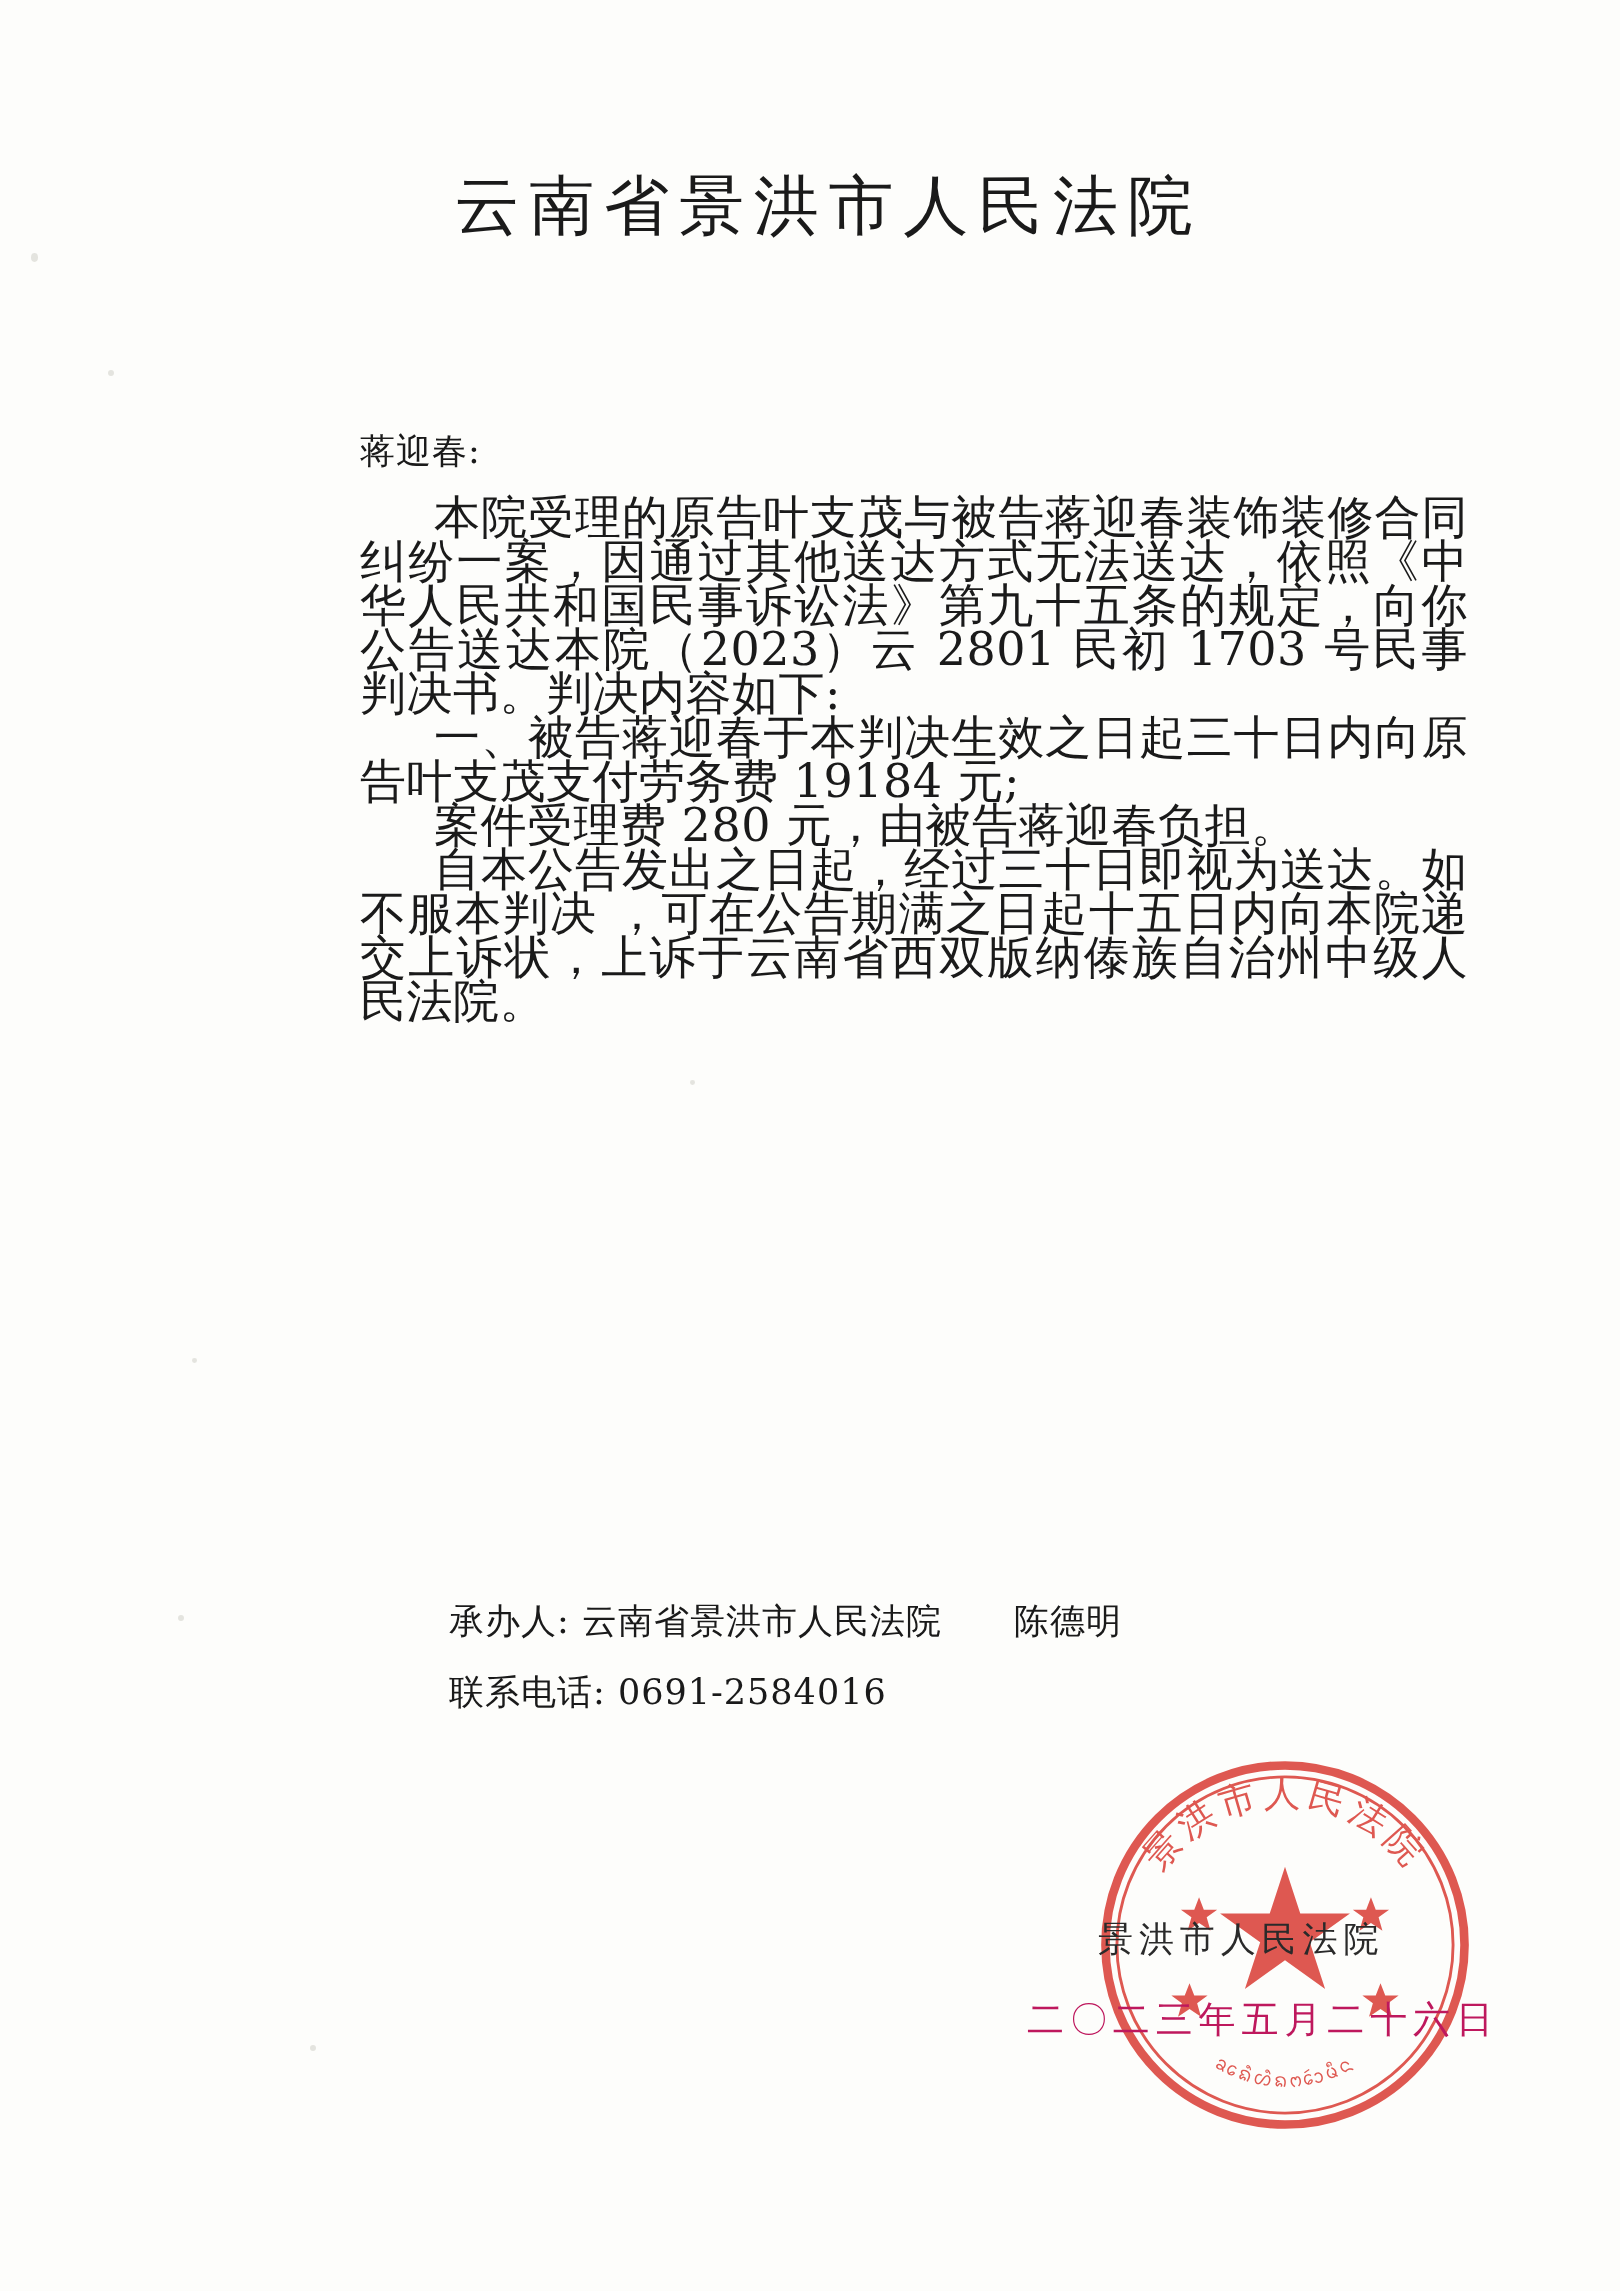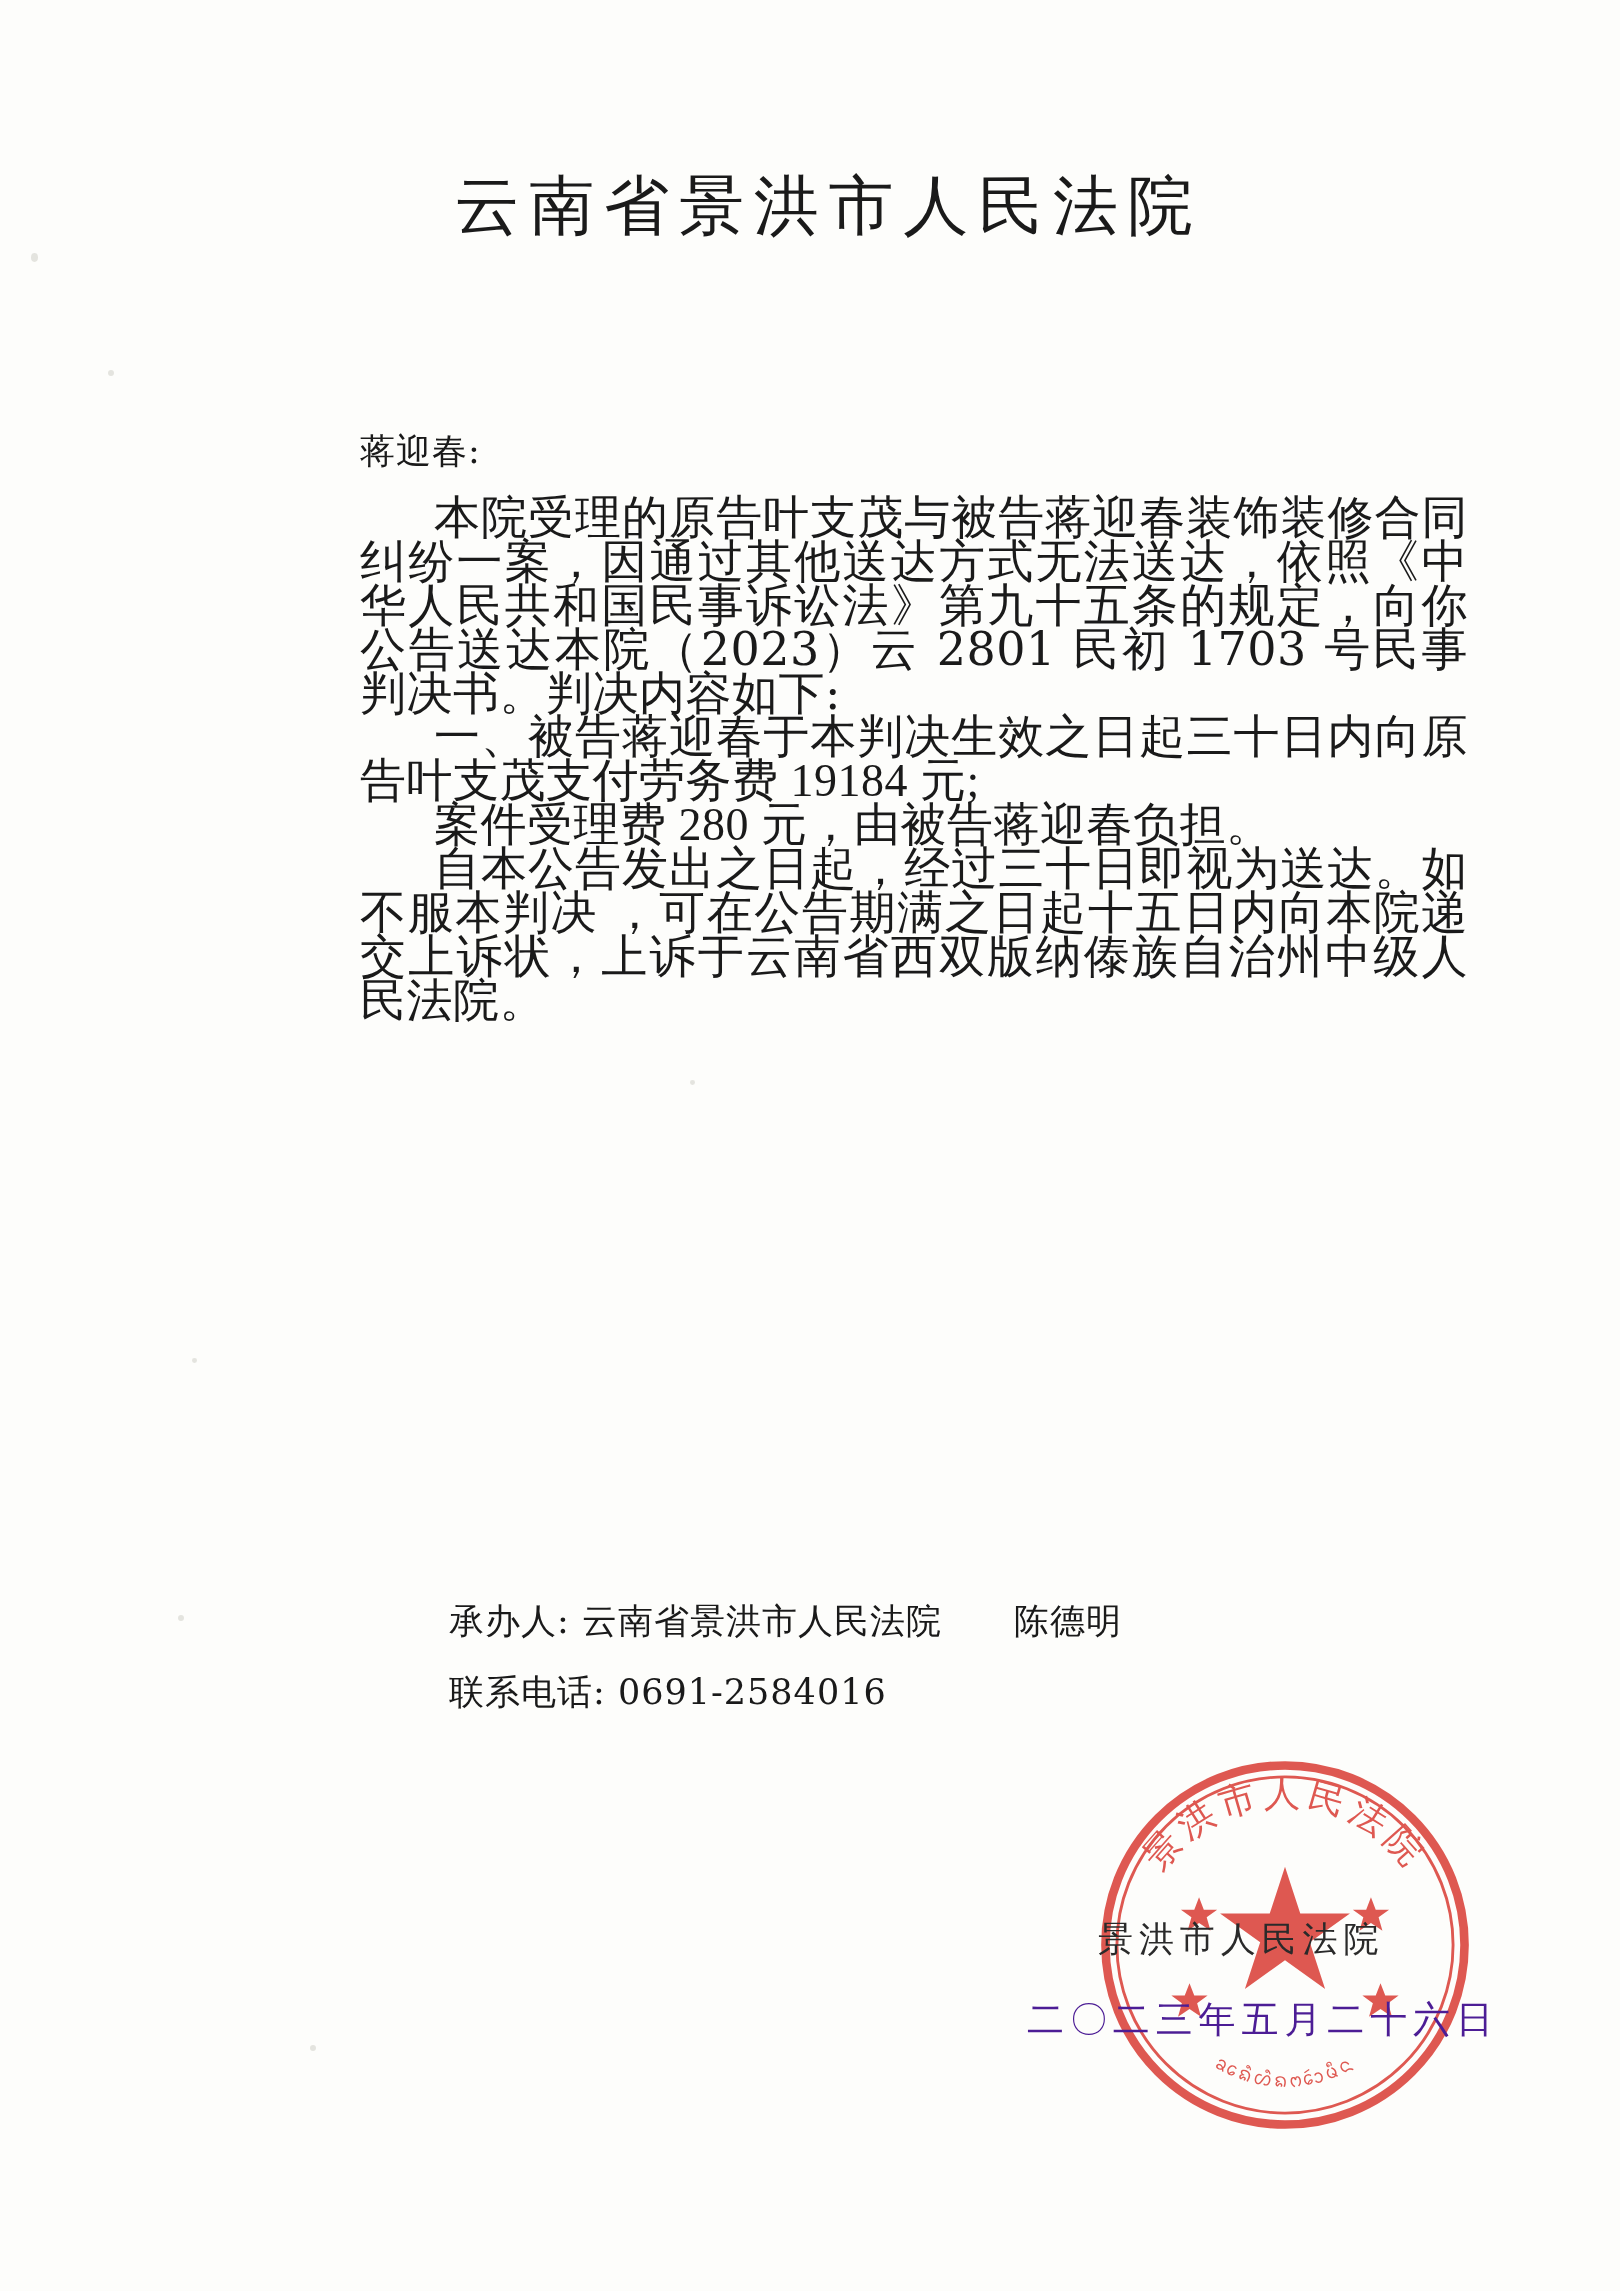--- a/index.html
+++ b/index.html
@@ -76,21 +76,21 @@
   }
   p.para {
     font-size: 46px;
     line-height: 44px;
     margin: 0;
     text-indent: 74px;
     text-align: justify;
     text-justify: inter-ideograph;
     letter-spacing: 0.5px;
   }
-  p.para + p.para { margin-top: 0; font-family: Liberation Serif, serif; }
+  p.para + p.para { margin-top: 0; }
 
   
   .sign-block {
     position: absolute;
     top: 1586px;
     left: 412px;
     width: 1019px;
   }
   .sign-line {
     font-size: 35px;
@@ -122,21 +122,21 @@
     letter-spacing: 5.9px;
     color: #2a2a2a;
     white-space: nowrap;
   }
   .date-sign {
     position: absolute;
     left: 990px;
     top: 1995px;
     font-size: 37px;
     letter-spacing: 5.9px;
-    color: #4c1d95;
+    color: #be185d;
     white-space: nowrap;
   }
 </style>
 </head>
 <body>
 
 <div class="paper"></div>
 
 <div class="speck" style="left:31px;  top:253px;  width:6.9px;  height:8.8px;"></div>
 <div class="speck" style="left:108px; top:370px;  width:5.9px;  height:5.9px;"></div>

